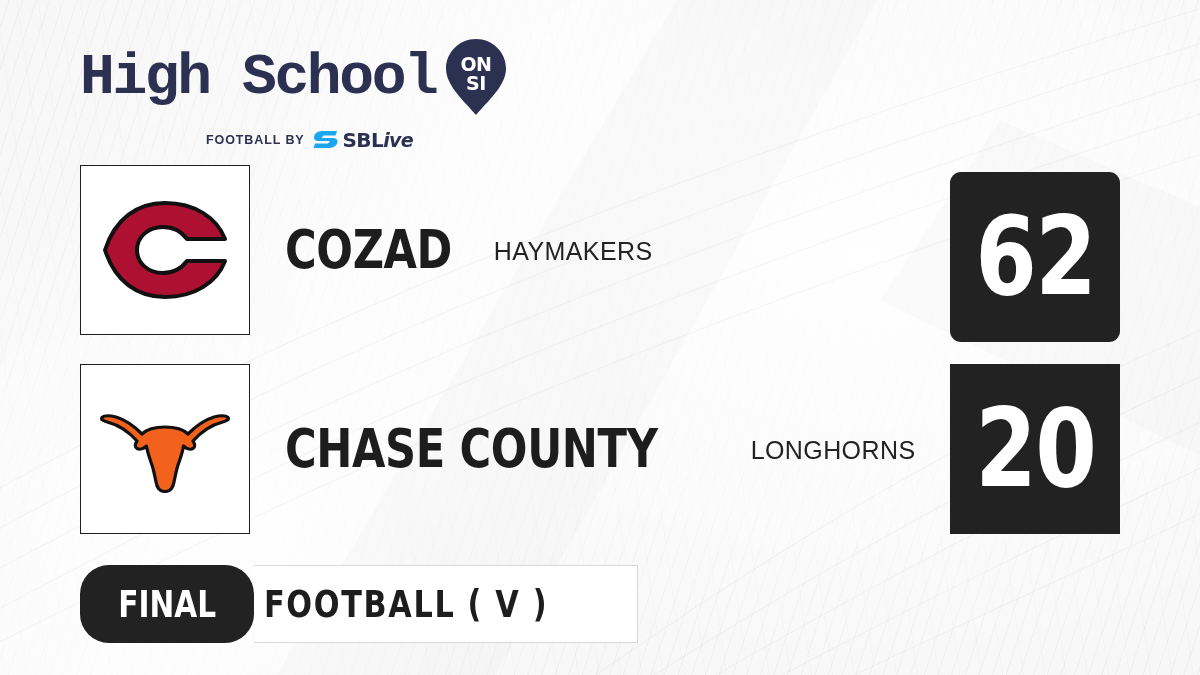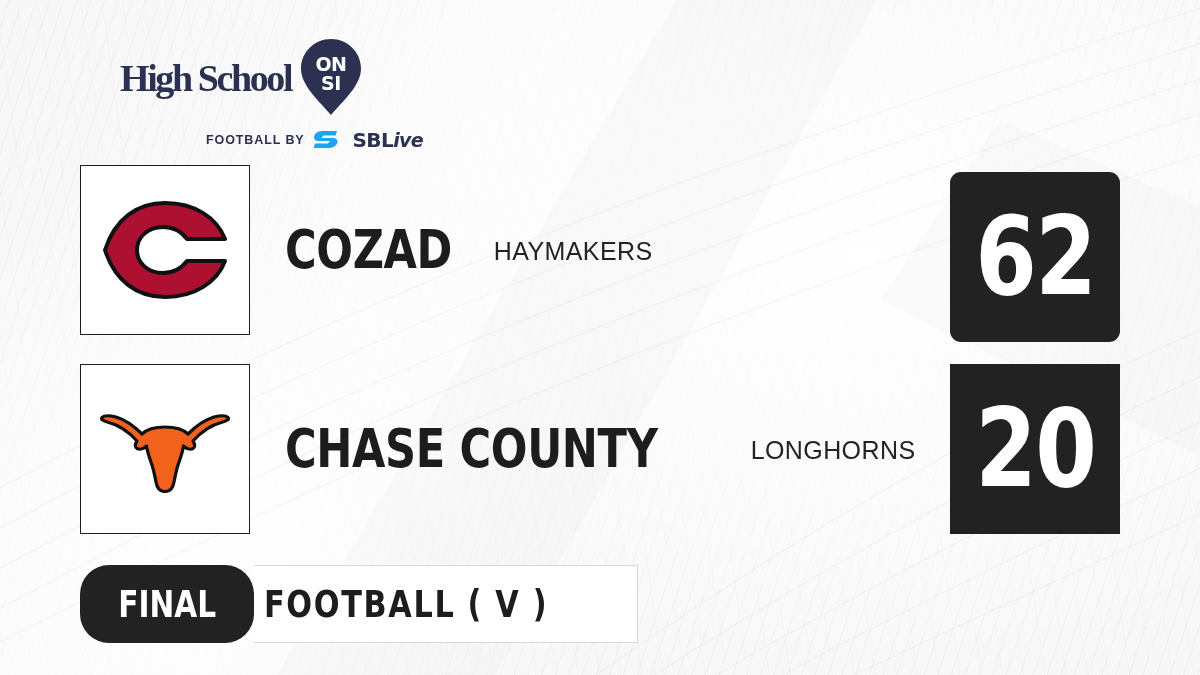--- a/index.html
+++ b/index.html
@@ -75,28 +75,27 @@
     width: 440px;
   }
 
   .brand-row {
     display: flex;
     align-items: center;
     gap: 9px;
   }
 
   .brand-word {
-    font-family: Liberation Serif, serif;
-    font-weight: 700;
-    font-size: 38px;
+    font-family: Liberation Mono, monospace;
+    font-weight: 700;
+    font-size: 58px;
     line-height: 0.95;
     letter-spacing: -2.4px;
     color: #2c3152;
     white-space: nowrap;
-    margin-left: 40px;
   }
 
   .brand-pin { flex: 0 0 auto; margin-top: 2px; }
 
   .brand-sub {
     display: flex;
     align-items: center;
     gap: 8px;
     margin-top: 9px;
     padding-left: 126px;
@@ -106,21 +105,21 @@
     font-family: "Liberation Sans", sans-serif;
     font-weight: 700;
     font-size: 12.5px;
     letter-spacing: 0.9px;
     color: #2c3152;
   }
 
   .sblive-lockup {
     display: flex;
     align-items: center;
-    gap: 14px;
+    gap: 4px;
   }
 
   .sblive-word {
     font-family: "DejaVu Sans", sans-serif;
     font-weight: 700;
     font-size: 20px;
     letter-spacing: -0.6px;
     color: #2c3152;
     line-height: 1;
   }

